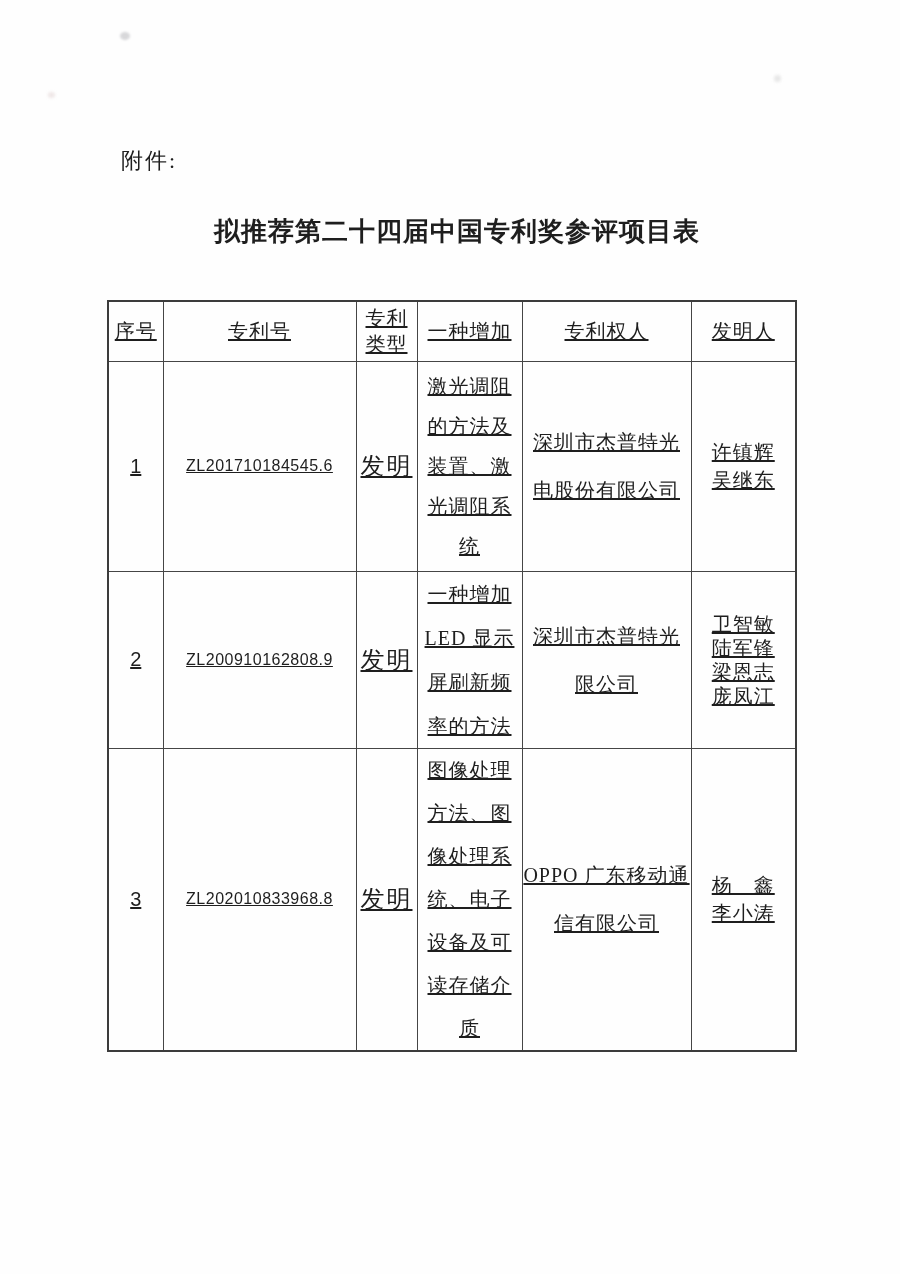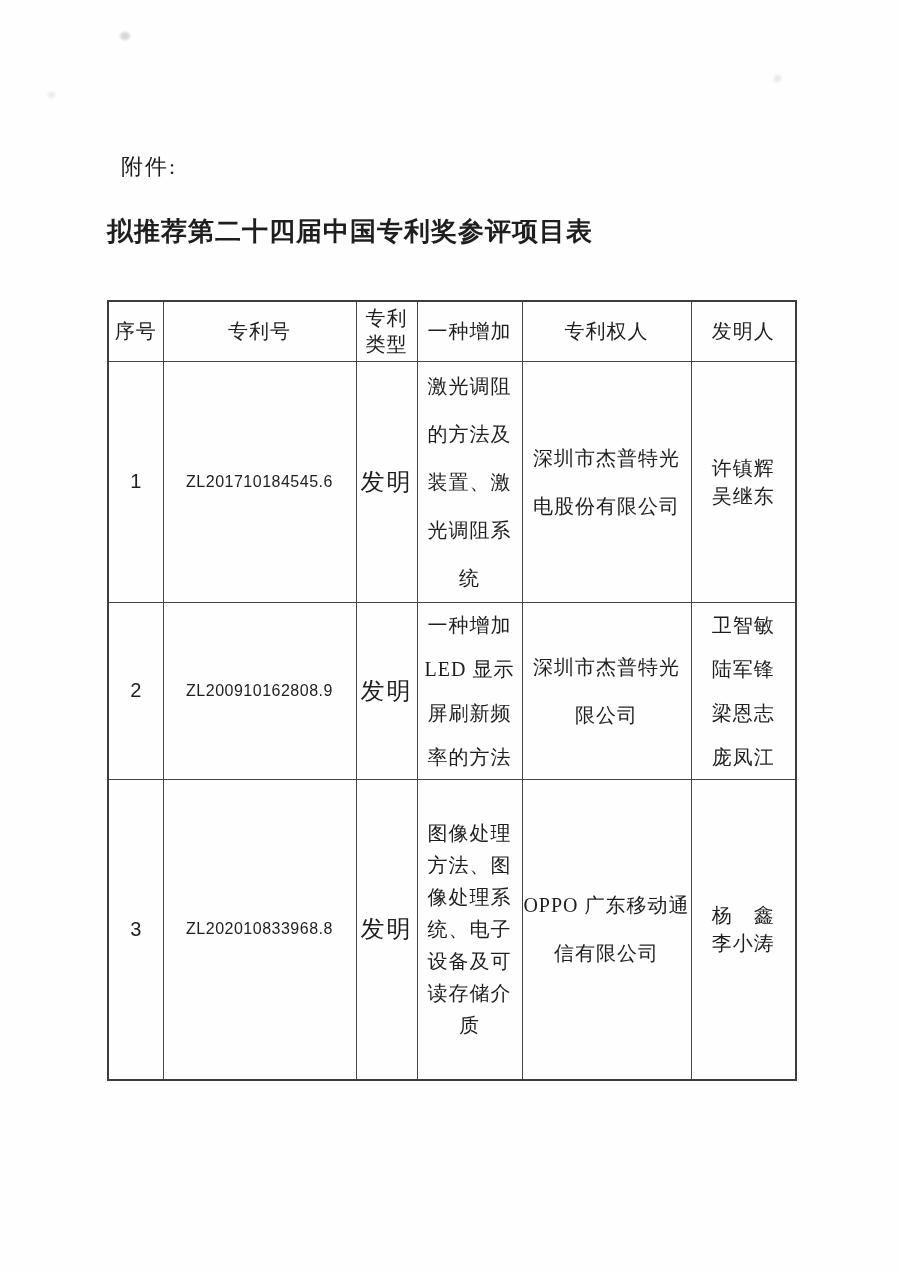--- a/index.html
+++ b/index.html
@@ -9,31 +9,31 @@
     background: #fefefe;
     position: relative;
     font-family: "Liberation Serif", "DejaVu Serif", serif;
     color: #1e1e1e;
     overflow: hidden;
   }
 
   .attachment-label {
     position: absolute;
     left: 121px;
-    top: 152px;
+    top: 146px;
     font-size: 22px;
     letter-spacing: 2px;
   }
 
   .doc-title {
     position: absolute;
     left: 107px;
     width: 700px;
     top: 214px;
-    text-align: left;
+    text-align: center;
     font-size: 26px;
     font-weight: bold;
     letter-spacing: 1px;
   }
 
   table.patent-table {
     position: absolute;
     left: 107px;
     top: 300px;
     width: 688px;
@@ -41,21 +41,21 @@
     table-layout: fixed;
   }
   .patent-table th, .patent-table td {
     border: 1.5px solid #454545;
     vertical-align: middle;
     text-align: center;
     padding: 0;
     font-weight: normal;
     overflow: hidden;
   }
-  .patent-table { border: 2px solid #3c3c3c; }
+  .patent-table { border: 2px solid #3c3c3c; text-decoration: underline; }
 
   col.c-index   { width: 55px; }
   col.c-no      { width: 193px; }
   col.c-type    { width: 61px; }
   col.c-name    { width: 105px; }
   col.c-owner   { width: 169px; }
   col.c-inventor{ width: 105px; }
 
   tr.header-row   { height: 60px; }
   tr.row-1 { height: 210px; }
@@ -75,37 +75,37 @@
     font-family: "Liberation Sans", "DejaVu Sans", sans-serif;
     letter-spacing: 0.5px;
   }
   .cell-type { font-size: 24px; letter-spacing: 2px; }
 
   .cell-name {
     font-size: 20px;
     white-space: pre-line;
     letter-spacing: 1px;
   }
-  .row-1 .cell-name { line-height: 48px; }
+  .row-1 .cell-name { line-height: 40px; }
   .row-2 .cell-name { line-height: 44px; }
-  .row-3 .cell-name { line-height: 32px; }
+  .row-3 .cell-name { line-height: 43px; }
 
   .cell-owner {
     font-size: 20px;
     white-space: pre-line;
     line-height: 48px;
     letter-spacing: 1px;
   }
   .cell-inventor {
     font-size: 20px;
     white-space: pre-line;
     line-height: 28px;
     letter-spacing: 1px;
   }
-  .row-2 .cell-inventor { line-height: 44px; margin-top: 38px; }
+  .row-2 .cell-inventor { line-height: 24px; margin-top: 38px; }
 
   
   .scan-artifact {
     position: absolute;
     border-radius: 50%;
     pointer-events: none;
   }
   .artifact-1 { left: 120px; top: 32px; width: 10px; height: 8px; background: rgba(120,120,125,0.28); filter: blur(1px); }
   .artifact-2 { left: 774px; top: 75px; width: 7px; height: 7px; background: rgba(150,150,150,0.22); filter: blur(1.5px); }
   .artifact-3 { left: 48px; top: 92px; width: 7px; height: 6px; background: rgba(190,160,160,0.25); filter: blur(1.5px); }

